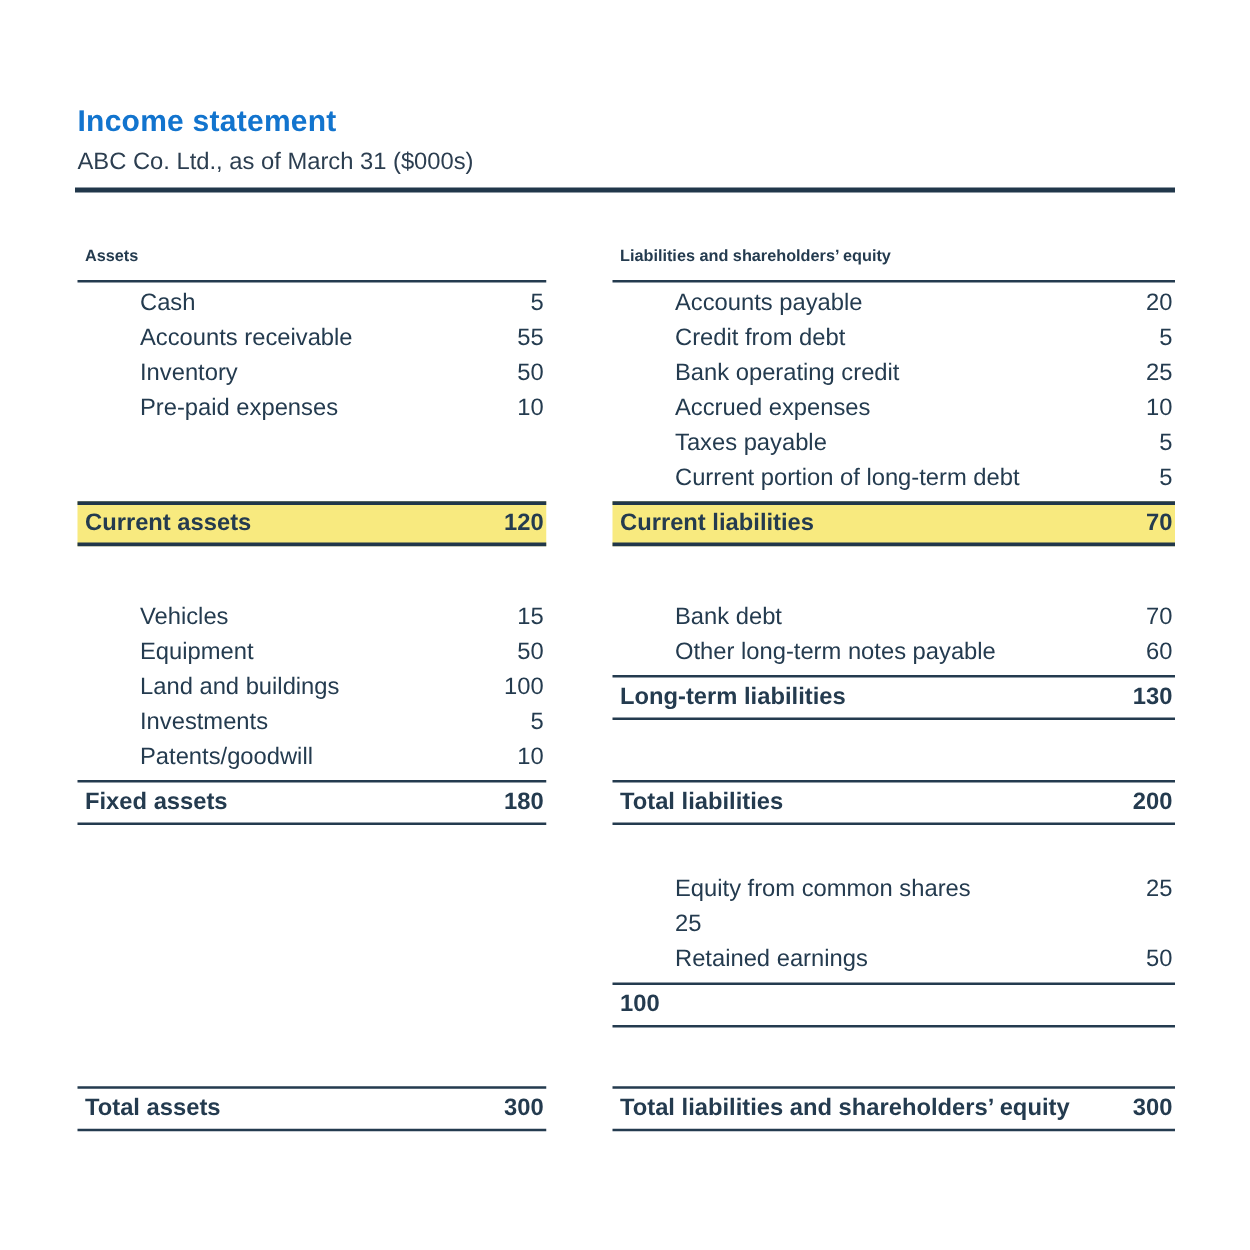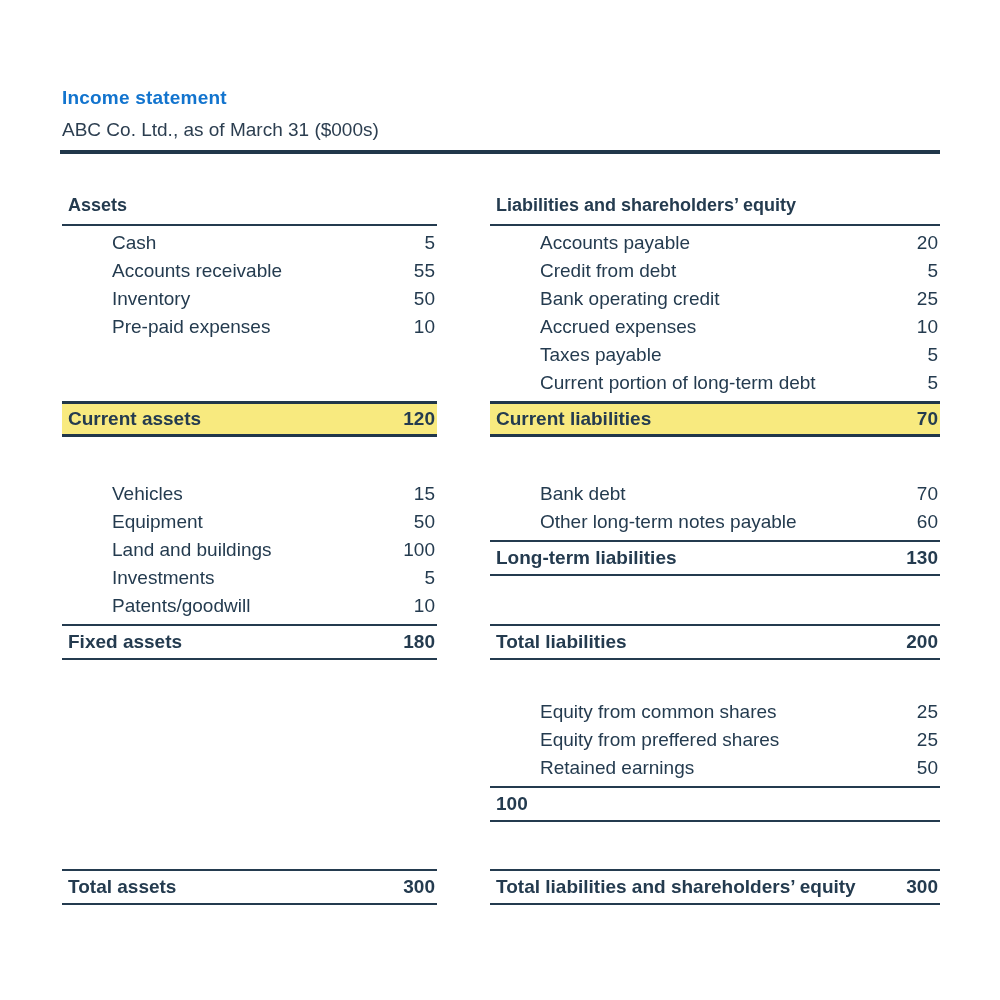--- a/index.html
+++ b/index.html
@@ -8,39 +8,39 @@
     width: 1000px; height: 1000px;
     font-family: "Liberation Sans", sans-serif;
     color: #243B4F;
     position: relative;
     overflow: hidden;
   }
   .page { position: absolute; inset: 0; background: #ffffff; }
 
   .doc-title {
     position: absolute; left: 62px; top: 84px;
-    font-size: 19px; font-weight: bold; color: #1274CE;
+    font-size: 24px; font-weight: bold; color: #1274CE;
     line-height: 28px; letter-spacing: 0.2px;
   }
   .doc-subtitle {
     position: absolute; left: 62px; top: 117px;
     font-size: 19px; color: #2C3E50; line-height: 25px;
   }
   .doc-rule {
     position: absolute; left: 60px; top: 150px;
     width: 880px; height: 4px; background: #21374A;
   }
 
   .col { position: absolute; top: 0; }
   .col-left  { left: 62px;  width: 375px; }
   .col-right { left: 490px; width: 450px; }
 
   .col-header {
     position: absolute; left: 0; right: 0; top: 194px;
-    font-size: 18px; font-weight: bold; line-height: 22px;
+    font-size: 13px; font-weight: bold; line-height: 22px;
     padding: 0 0 8px 6px;
     border-bottom: 2px solid #243B4F;
   }
 
   .rows { position: absolute; left: 0; right: 0; margin-left: 44px; }
   .row {
     display: flex; justify-content: space-between; align-items: center;
     height: 28px; font-size: 19px; padding: 0 2px 0 6px;
   }
   .row .lbl { white-space: nowrap; }
@@ -196,21 +196,20 @@
       <span class="lbl">Total liabilities</span>
       <span class="val">200</span>
     </div>
 
     <div class="rows rows-equity">
       <div class="row">
         <span class="lbl">Equity from common shares</span>
         <span class="val">25</span>
       </div>
       <div class="row">
-        <span class="lbl">Equity from preffered shares</span>
         <span class="val">25</span>
       </div>
       <div class="row">
         <span class="lbl">Retained earnings</span>
         <span class="val">50</span>
       </div>
     </div>
 
     <div class="total-row eq-total">
       <span class="val">100</span>

